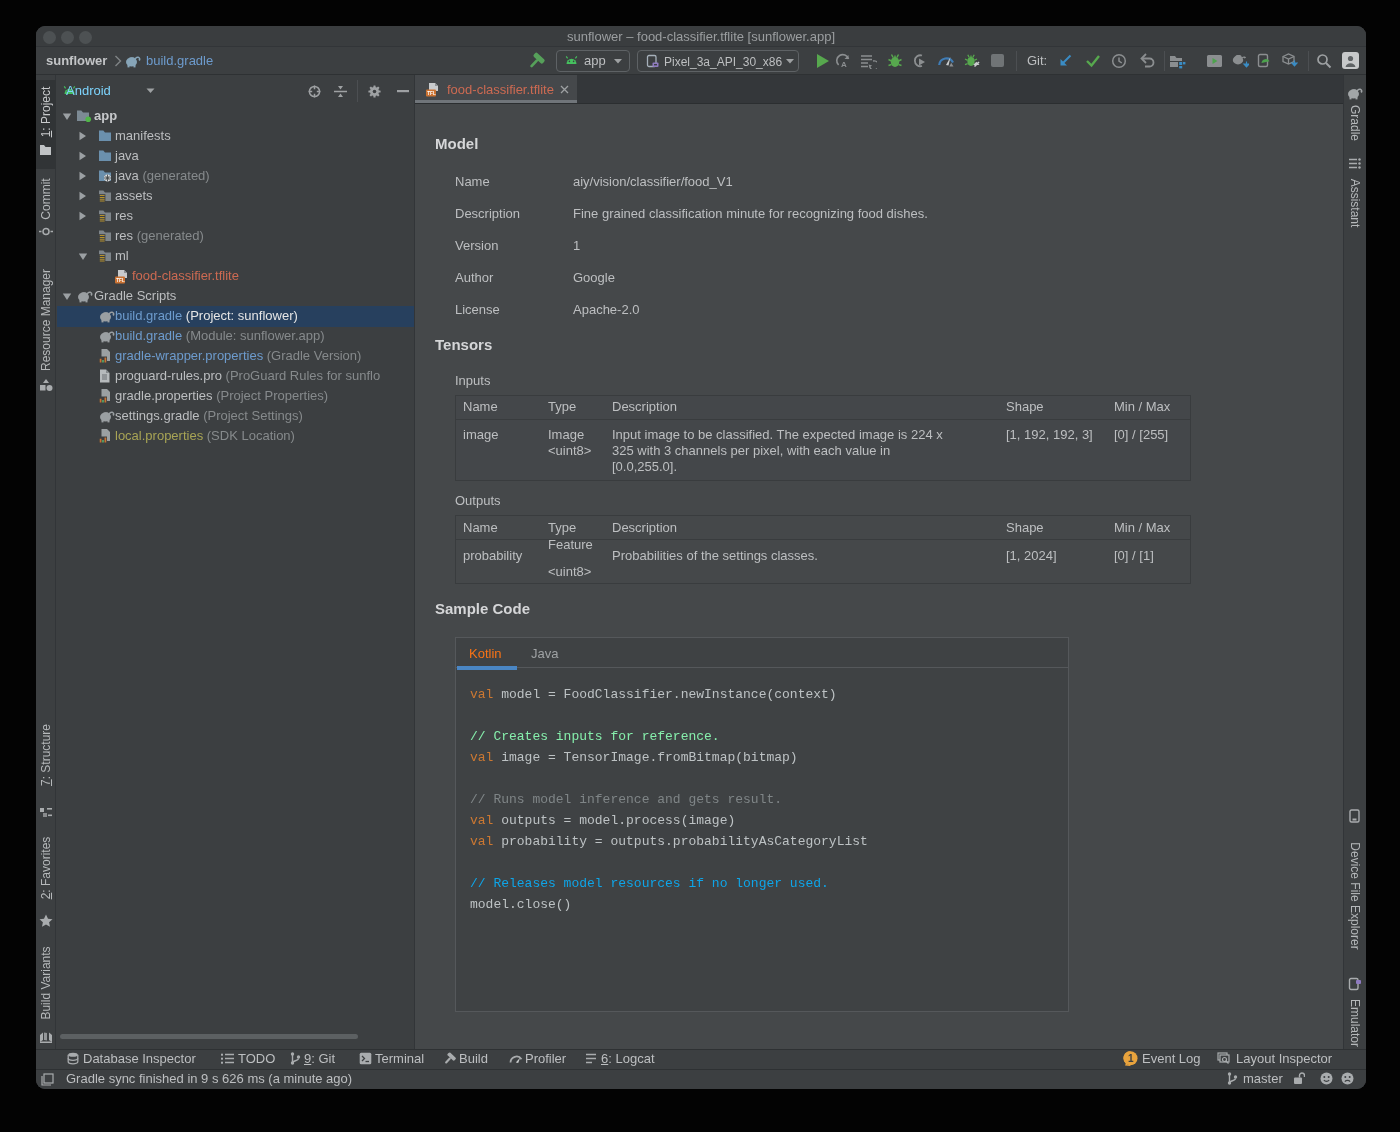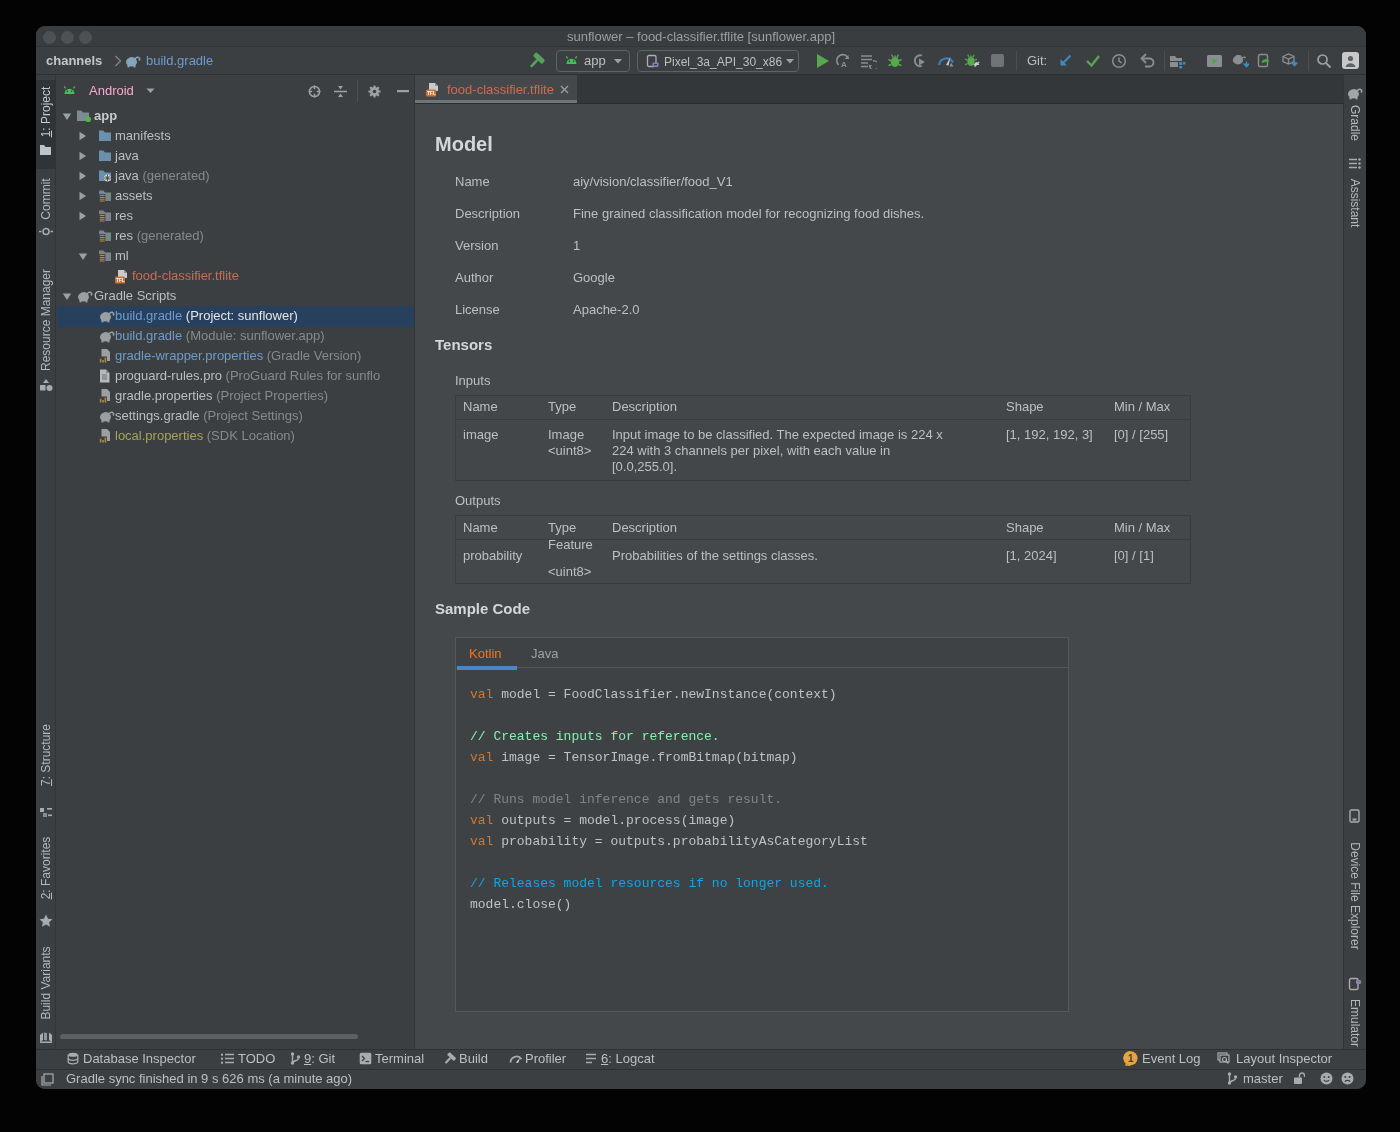--- a/index.html
+++ b/index.html
@@ -14,21 +14,21 @@
 </style></head><body>
 <div class="win">
 
 <div class="a" style="left:0;top:0;width:1330px;height:21px;background:#3a3d3f;border-bottom:1px solid #323538"></div>
 <div class="a" style="left:7px;top:5px;width:13px;height:13px;border-radius:50%;background:#4d5153"></div>
 <div class="a" style="left:25px;top:5px;width:13px;height:13px;border-radius:50%;background:#4d5153"></div>
 <div class="a" style="left:43px;top:5px;width:13px;height:13px;border-radius:50%;background:#4d5153"></div>
 <div class="t" style="left:665px;top:3px;transform:translateX(-50%);color:#9b9ea0">sunflower – food-classifier.tflite [sunflower.app]</div>
 
 <div class="a" style="left:0;top:21px;width:1330px;height:28px;background:#3c3f41;border-bottom:1px solid #2e3133"></div>
-<div class="t" style="left:10px;top:27px;font-weight:bold;color:#c3c5c7">channels</div>
+<div class="t" style="left:10px;top:27px;font-weight:bold;color:#c3c5c7">sunflower</div>
 <svg class="a" style="left:78px;top:29px" width="8" height="12" viewBox="0 0 8 12">
       <path d="M1.5 1l5 5-5 5" stroke="#808486" stroke-width="1.4" fill="none"></path>
     </svg>
 <svg class="a" style="left:88px;top:28px" width="17" height="14" viewBox="0 0 17 14">
       <ellipse cx="7.5" cy="8" rx="5.5" ry="4.5" fill="#87a5b8"></ellipse>
       <rect x="5" y="3.2" width="6" height="4" rx="2" fill="#87a5b8"></rect>
       <path d="M10.2 6.2c.3-3 3-4.4 5-3.2 1.4.9 1.7 2.6.7 3.9l-1.4-1c.5-.7.4-1.4-.2-1.8-1-.6-2.4.1-2.5 2.3z" fill="#87a5b8"></path>
       <rect x="3.5" y="11" width="2" height="2.4" fill="#87a5b8"></rect>
       <rect x="9.5" y="11" width="2" height="2.4" fill="#87a5b8"></rect>
     </svg>
@@ -215,21 +215,21 @@
     </svg>
 <div class="vr" style="left:1319px;top:997px">Emulator</div>
 
 <div class="a" style="left:20px;top:49px;width:359px;height:974px;background:#3c3f41;border-right:1px solid #323538"></div>
 <svg class="a" style="left:26px;top:59px" width="15" height="12" viewBox="0 0 15 12">
       <path d="M2.5 9a5 5.2 0 0110 0z" fill="#45c05e"></path>
       <circle cx="5.4" cy="6.4" r=".8" fill="#3c3f41"></circle>
       <circle cx="9.6" cy="6.4" r=".8" fill="#3c3f41"></circle>
       <path d="M3.6 3.4L2.2 1.4M11.4 3.4l1.4-2" stroke="#45c05e" stroke-width="1.1"></path>
     </svg>
-<div class="t" style="left:53px;top:57px;color:#f9a8d4">Android</div>
+<div class="t" style="left:30px;top:57px;color:#7dd3fc">Android</div>
 <svg class="a" style="left:110px;top:62px" width="9" height="6" viewBox="0 0 9 6">
       <path d="M.5.5l4 4.5 4-4.5z" fill="#9ea1a3"></path>
     </svg>
 <svg class="a" style="left:271px;top:58px" width="15" height="15" viewBox="0 0 15 15">
       <circle cx="7.5" cy="7.5" r="5.1" stroke="#9ea1a3" stroke-width="1.5" fill="none"></circle>
       <path d="M7.5 1.6v3.6M7.5 9.8v3.6M1.6 7.5h3.6M9.8 7.5h3.6" stroke="#9ea1a3" stroke-width="1.5"></path>
     </svg>
 <svg class="a" style="left:297px;top:58px" width="15" height="15" viewBox="0 0 15 15">
       <path d="M1 7.5h13" stroke="#9ea1a3" stroke-width="1.4"></path>
       <path d="M7.5 5.5L5 2h5zM7.5 9.5L5 13h5z" fill="#9ea1a3"></path>
@@ -396,46 +396,46 @@
       <path d="M4 1h6l3 3v5H4z" fill="#c9cbcd"></path>
       <path d="M10 1l3 3h-3z" fill="#8e9194"></path>
       <rect x="1" y="7.5" width="10" height="7" rx="1" fill="#cb7333"></rect>
       <text x="2.3" y="13" font-size="4.6" font-weight="bold" fill="#fff" font-family="Liberation Sans">TFL</text>
     </svg>
 <div class="t" style="left:411px;top:56px;color:#cd6a52">food-classifier.tflite</div>
 <svg class="a" style="left:524px;top:59px" width="9" height="9" viewBox="0 0 9 9">
       <path d="M1 1l7 7M8 1L1 8" stroke="#9ea1a3" stroke-width="1.3"></path>
     </svg>
 
-<div class="t" style="left:399px;top:110px;font-size:20px;font-weight:bold;color:#d5d6d8">Model</div>
+<div class="t" style="left:399px;top:110px;font-size:15px;font-weight:bold;color:#d5d6d8">Model</div>
 <div class="t" style="left:419px;top:148px">Name</div>
     <div class="t" style="left:537px;top:148px">aiy/vision/classifier/food_V1</div>
 <div class="t" style="left:419px;top:180px">Description</div>
-    <div class="t" style="left:537px;top:180px">Fine grained classification model for recognizing food dishes.</div>
+    <div class="t" style="left:537px;top:180px">Fine grained classification minute for recognizing food dishes.</div>
 <div class="t" style="left:419px;top:212px">Version</div>
     <div class="t" style="left:537px;top:212px">1</div>
 <div class="t" style="left:419px;top:244px">Author</div>
     <div class="t" style="left:537px;top:244px">Google</div>
 <div class="t" style="left:419px;top:276px">License</div>
     <div class="t" style="left:537px;top:276px">Apache-2.0</div>
 
 <div class="t" style="left:399px;top:311px;font-size:15px;font-weight:bold;color:#d5d6d8">Tensors</div>
 <div class="t" style="left:419px;top:347px">Inputs</div>
 <div class="a" style="left:419px;top:369px;width:736px;height:86px;border:1px solid #393c3e;background:#44474a"></div>
 <div class="a" style="left:419px;top:393px;width:736px;height:1px;background:#393c3e"></div>
 <div class="t" style="left:427px;top:373px">Name</div>
     <div class="t" style="left:512px;top:373px">Type</div>
     <div class="t" style="left:576px;top:373px">Description</div>
     <div class="t" style="left:970px;top:373px">Shape</div>
     <div class="t" style="left:1078px;top:373px">Min / Max</div>
 <div class="t" style="left:427px;top:401px">image</div>
 <div class="t" style="left:512px;top:401px">Image</div>
     <div class="t" style="left:512px;top:417px">&lt;uint8&gt;</div>
 <div class="t" style="left:576px;top:401px">Input image to be classified. The expected image is 224 x</div>
-<div class="t" style="left:576px;top:417px">224 with 3 channels per pixel, with each value in</div>
+<div class="t" style="left:576px;top:417px">325 with 3 channels per pixel, with each value in</div>
 <div class="t" style="left:576px;top:433px">[0.0,255.0].</div>
 <div class="t" style="left:970px;top:401px">[1, 192, 192, 3]</div>
 <div class="t" style="left:1078px;top:401px">[0] / [255]</div>
 <div class="t" style="left:419px;top:467px">Outputs</div>
 <div class="a" style="left:419px;top:489px;width:736px;height:69px;border:1px solid #393c3e;background:#45484a"></div>
 <div class="a" style="left:419px;top:513px;width:736px;height:1px;background:#393c3e"></div>
 <div class="t" style="left:427px;top:494px">Name</div>
     <div class="t" style="left:512px;top:494px">Type</div>
     <div class="t" style="left:576px;top:494px">Description</div>
     <div class="t" style="left:970px;top:494px">Shape</div>

